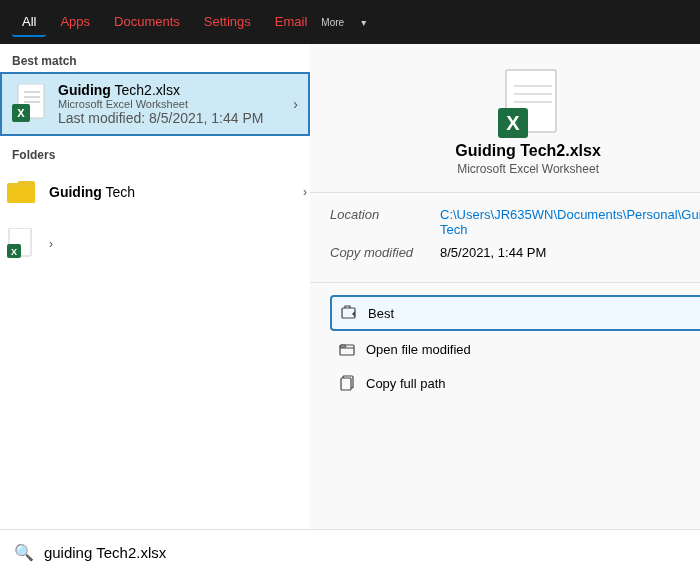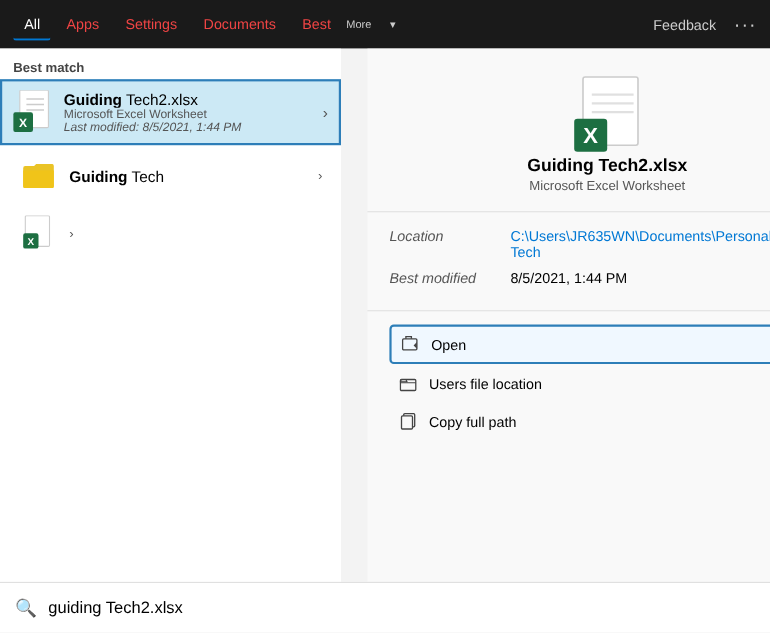--- a/index.html
+++ b/index.html
@@ -63,21 +63,20 @@
       font-size: 18px;
       cursor: pointer;
       letter-spacing: 1px;
     }
 
     
     .main-content {
       display: flex;
       flex: 1;
       overflow: hidden;
-      gap: 24px;
     }
 
     
     .left-panel {
       width: 310px;
       background: #fff;
       flex-shrink: 0;
       overflow-y: auto;
       padding-bottom: 8px;
     }
@@ -119,35 +118,34 @@
       white-space: nowrap;
       overflow: hidden;
       text-overflow: ellipsis;
     }
     .item-title strong { font-weight: 700; }
     .item-subtitle {
       font-size: 11px;
       color: #555;
     }
     .item-meta {
-      font-size: 11px;
-      color: #555;
-      font-style: italic;
+      font-size: 14px;
+      color: #555;
     }
     .item-arrow {
       color: #555;
       font-size: 14px;
       margin-left: 8px;
     }
 
     
     .list-item {
       display: flex;
       align-items: center;
-      padding: 8px 17px;
+      padding: 8px 3px;
       cursor: pointer;
       background: #fff;
     }
     .list-item-title {
       flex: 1;
       font-size: 14px;
       color: #000;
     }
     .list-item-title strong { font-weight: 700; }
     .list-arrow {
@@ -274,31 +272,27 @@
       background: transparent;
     }
   </style>
 </head>
 <body>
 
 <div class="top-nav">
   <div class="nav-tabs">
     <div class="nav-tab active">All</div>
     <div class="nav-tab">Apps</div>
+    <div class="nav-tab">Documents</div>
     <div class="nav-tab">Settings</div>
-    <div class="nav-tab">Documents</div>
-    <div class="nav-tab">Best</div>
+    <div class="nav-tab">Email</div>
     <div class="nav-more">
       <span>More</span>
       <span>▾</span>
     </div>
-  </div>
-  <div class="nav-right">
-    <div class="nav-feedback">Feedback</div>
-    <div class="nav-dots">···</div>
   </div>
 </div>
 
 <div class="main-content">
 
   <div class="left-panel">
 
     <div class="section-label">Best match</div>
 
     <div class="best-match-item">
@@ -315,20 +309,21 @@
       <div class="item-text">
         <div class="item-title">
           <strong>Guiding</strong><span> Tech2.xlsx</span>
         </div>
         <div class="item-subtitle">Microsoft Excel Worksheet</div>
         <div class="item-meta">Last modified: 8/5/2021, 1:44 PM</div>
       </div>
       <div class="item-arrow">›</div>
     </div>
 
+    <div class="section-label">Folders</div>
 
     <div class="list-item">
       <div class="item-icon">
         <svg width="28" height="22" viewBox="0 0 28 22">
           <path d="M0 4 Q0 2 2 2 L10 2 L12 0 L26 0 Q28 0 28 2 L28 20 Q28 22 26 22 L2 22 Q0 22 0 20 Z" fill="#e6b800" opacity="0.85"></path>
           <path d="M0 6 L28 6 L28 20 Q28 22 26 22 L2 22 Q0 22 0 20 Z" fill="#f0c419"></path>
         </svg>
       </div>
       <div class="list-item-title">
         <strong>Guiding</strong><span> Tech</span>
@@ -369,47 +364,47 @@
       </div>
       <div class="detail-subtitle">Microsoft Excel Worksheet</div>
     </div>
 
     <div class="detail-meta">
       <div class="meta-row">
         <span class="meta-label">Location</span>
         <a class="meta-value" href="#">C:\Users\JR635WN\Documents\Personal\Guiding Tech</a>
       </div>
       <div class="meta-row">
-        <span class="meta-label">Best modified</span>
+        <span class="meta-label">Copy modified</span>
         <span class="meta-value-plain">8/5/2021, 1:44 PM</span>
       </div>
     </div>
 
     <div class="detail-actions">
 
       <div class="action-item highlighted">
         <div class="action-icon">
           <svg width="16" height="16" viewBox="0 0 16 16">
             <rect x="1" y="3" width="13" height="10" rx="1" fill="none" stroke="#444" stroke-width="1.2"></rect>
             <path d="M4 3 L4 1 L9 1 L9 3" fill="none" stroke="#444" stroke-width="1.2"></path>
             <path d="M11 9 L14 6 L14 12 Z" fill="#444"></path>
           </svg>
         </div>
-        <span>Open</span>
+        <span>Best</span>
       </div>
 
       <div class="action-item">
         <div class="action-icon">
           <svg width="16" height="16" viewBox="0 0 16 16">
             <rect x="1" y="4" width="14" height="10" rx="1" fill="none" stroke="#444" stroke-width="1.2"></rect>
             <path d="M1 7 L15 7" stroke="#444" stroke-width="1"></path>
             <path d="M1 6 Q1 4 3 4 L6 4 L7 6 Z" fill="#ccc" stroke="#444" stroke-width="1"></path>
           </svg>
         </div>
-        <span>Users file location</span>
+        <span>Open file modified</span>
       </div>
 
       <div class="action-item">
         <div class="action-icon">
           <svg width="16" height="16" viewBox="0 0 16 16">
             <rect x="4" y="1" width="10" height="12" rx="1" fill="none" stroke="#444" stroke-width="1.2"></rect>
             <rect x="2" y="3" width="10" height="12" rx="1" fill="#f9f9f9" stroke="#444" stroke-width="1.2"></rect>
           </svg>
         </div>
         <span>Copy full path</span>

